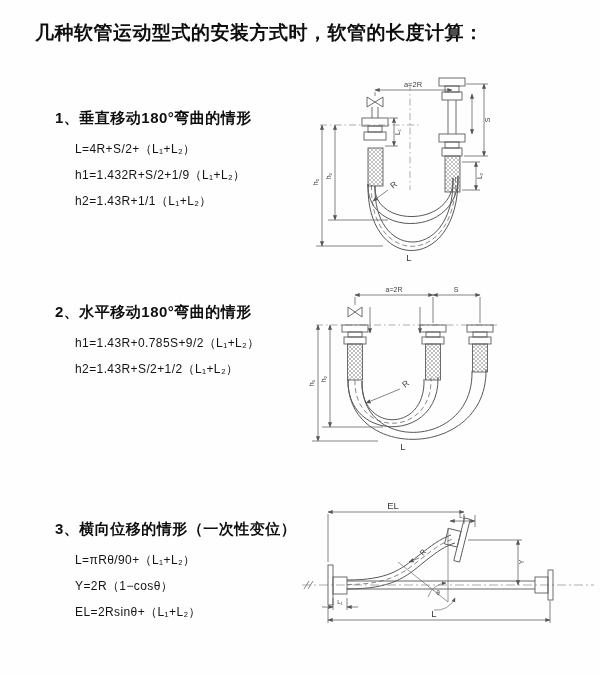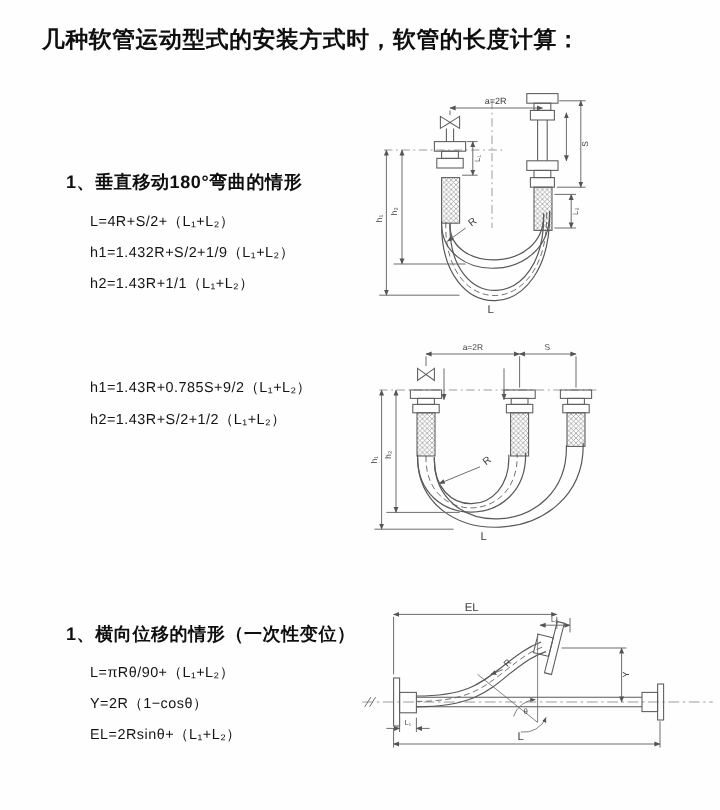--- a/index.html
+++ b/index.html
@@ -8,21 +8,21 @@
     font-family:"Liberation Sans","DejaVu Sans",sans-serif;
     color:#111;overflow:hidden;
   }
   .page{position:absolute;inset:0;background:#fefefe;}
   .doc-title{
     position:absolute;left:35px;top:20px;
     font-size:19px;font-weight:700;letter-spacing:0.5px;color:#0f0f0f;
     white-space:nowrap;
   }
   .section{position:absolute;white-space:nowrap;}
-  .sec-1{left:55px;top:108px;margin-top:35px;}
+  .sec-1{left:55px;top:108px;}
   .sec-2{left:55px;top:302px;}
   .sec-3{left:55px;top:519px;}
   .sec-heading{
     font-size:15px;font-weight:700;line-height:20px;color:#0f0f0f;
     letter-spacing:0.5px;
   }
   .formulas{margin:8px 0 0 20px;}
   .formula{
     font-size:12px;line-height:26px;color:#141414;letter-spacing:0.4px;
   }
@@ -45,28 +45,29 @@
   <div class="section sec-1">
     <div class="sec-heading">1、垂直移动180°弯曲的情形</div>
     <div class="formulas">
       <div class="formula">L=4R+S/2+（L₁+L₂）</div>
       <div class="formula">h1=1.432R+S/2+1/9（L₁+L₂）</div>
       <div class="formula">h2=1.43R+1/1（L₁+L₂）</div>
     </div>
   </div>
 
   <div class="section sec-2">
+    <div class="sec-heading">2、水平移动180°弯曲的情形</div>
     <div class="formulas">
       <div class="formula">h1=1.43R+0.785S+9/2（L₁+L₂）</div>
       <div class="formula">h2=1.43R+S/2+1/2（L₁+L₂）</div>
     </div>
   </div>
 
   <div class="section sec-3">
-    <div class="sec-heading">1、横向位移的情形（一次性变位）</div>
+    <div class="sec-heading">3、横向位移的情形（一次性变位）</div>
     <div class="formulas">
       <div class="formula">L=πRθ/90+（L₁+L₂）</div>
       <div class="formula">Y=2R（1−cosθ）</div>
       <div class="formula">EL=2Rsinθ+（L₁+L₂）</div>
     </div>
   </div>
 
   <svg class="diagram d1" width="285" height="196" viewBox="0 0 285 196">
     <defs>
       <marker id="m1" viewBox="0 0 10 10" refX="9" refY="5" markerWidth="6.5" markerHeight="6.5" orient="auto-start-reverse">

